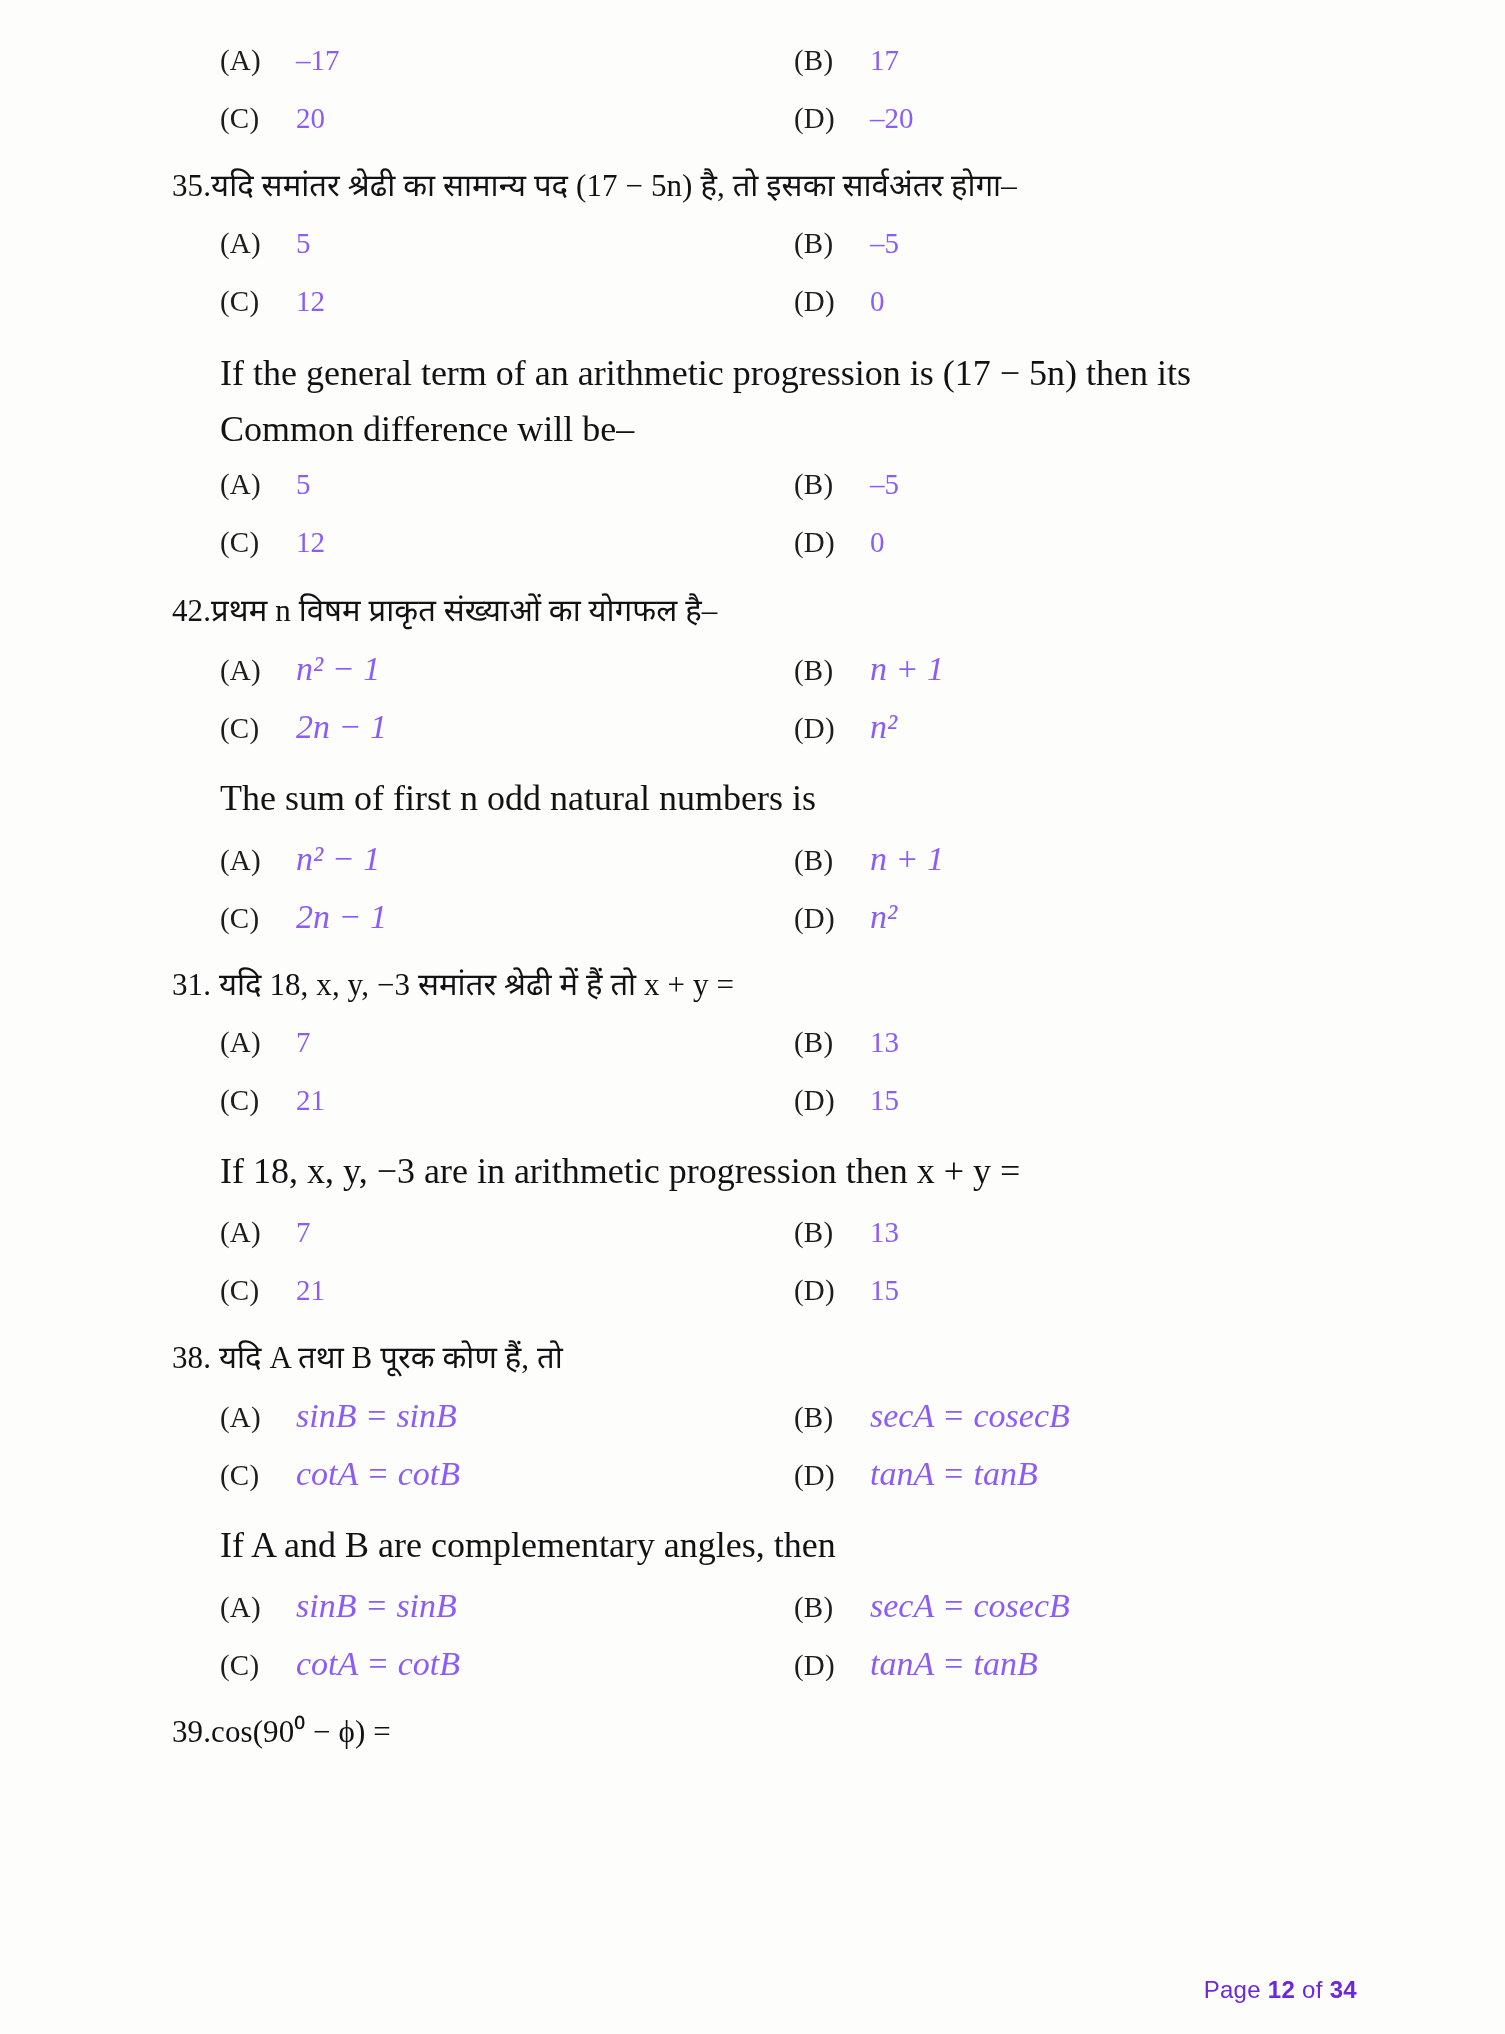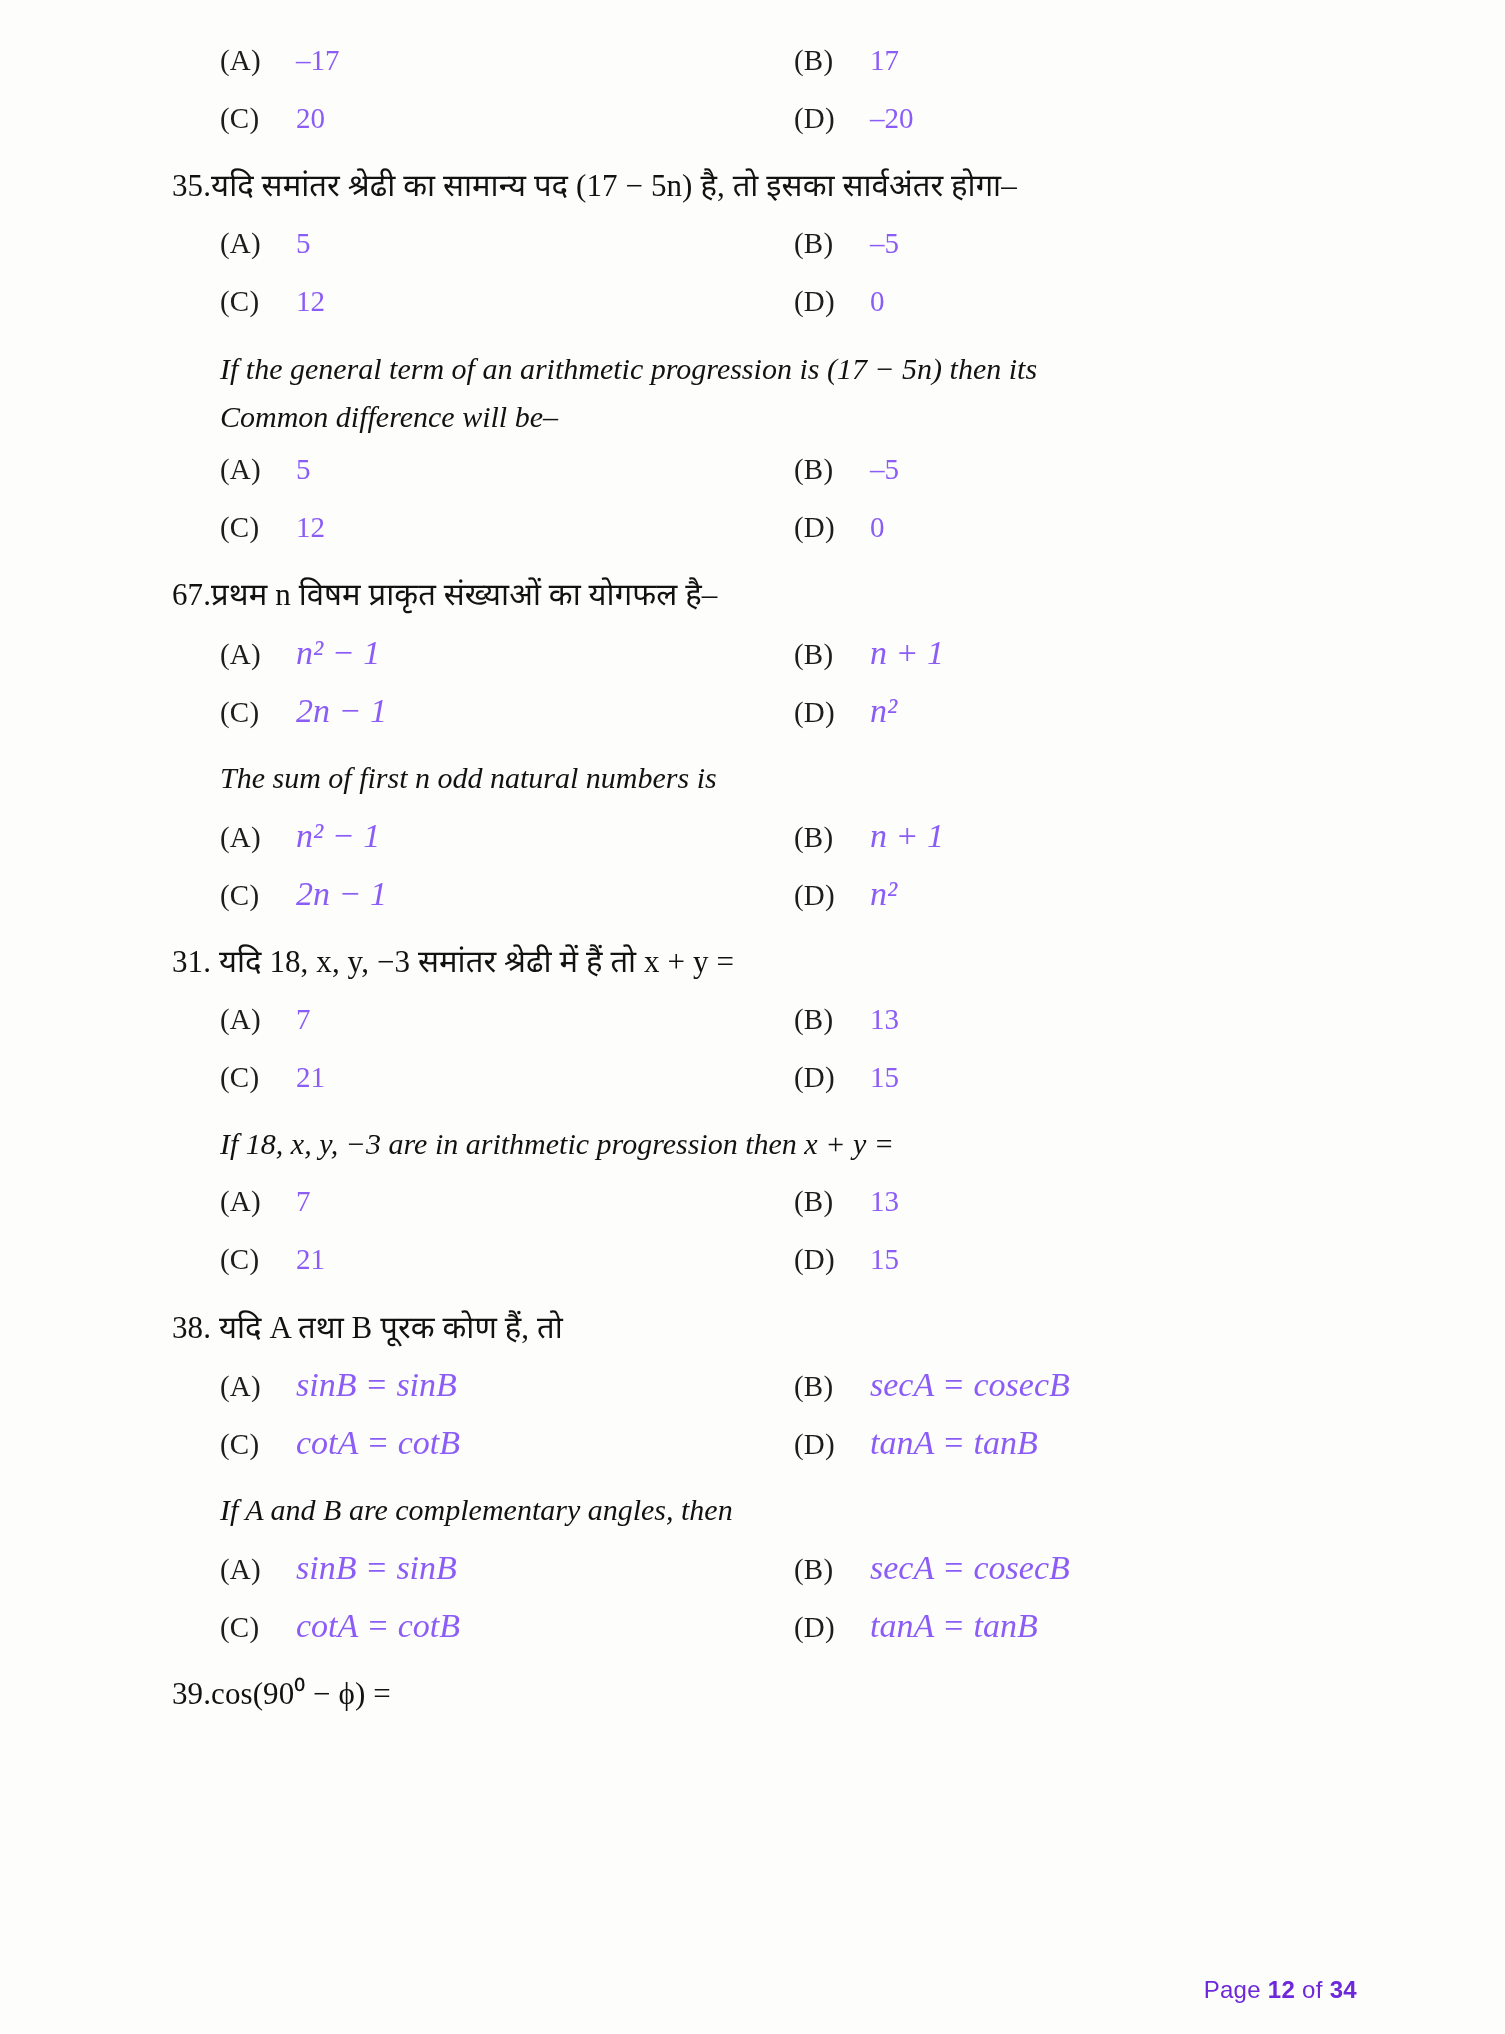--- a/index.html
+++ b/index.html
@@ -70,22 +70,21 @@
     color: #121212;
     white-space: nowrap;
   }
   .q-line.hindi {
     font-family: Liberation Serif, serif;
     font-size: 31px;
     letter-spacing: 0.1px;
   }
   .q-line.english {
     padding-left: 48px;
-    font-size: 30px;
-    font-style: italic;
+    font-size: 36px;
   }
   .q-line.english.second {
     margin-top: -2px;
     margin-bottom: 7px;
   }
 
   
   .footer {
     position: absolute;
     right: 148px;
@@ -161,21 +160,21 @@
       <div class="opt-col left">
         <span class="opt-tag">(C)</span>
         <span class="opt-val">12</span>
       </div>
       <div class="opt-col right">
         <span class="opt-tag">(D)</span>
         <span class="opt-val">0</span>
       </div>
     </div>
 
-    <div class="q-line hindi">67.प्रथम n विषम प्राकृत संख्याओं का योगफल है–</div>
+    <div class="q-line hindi">42.प्रथम n विषम प्राकृत संख्याओं का योगफल है–</div>
     <div class="opt-row">
       <div class="opt-col left">
         <span class="opt-tag">(A)</span>
         <span class="opt-val math">n² − 1</span>
       </div>
       <div class="opt-col right">
         <span class="opt-tag">(B)</span>
         <span class="opt-val math">n + 1</span>
       </div>
     </div>

